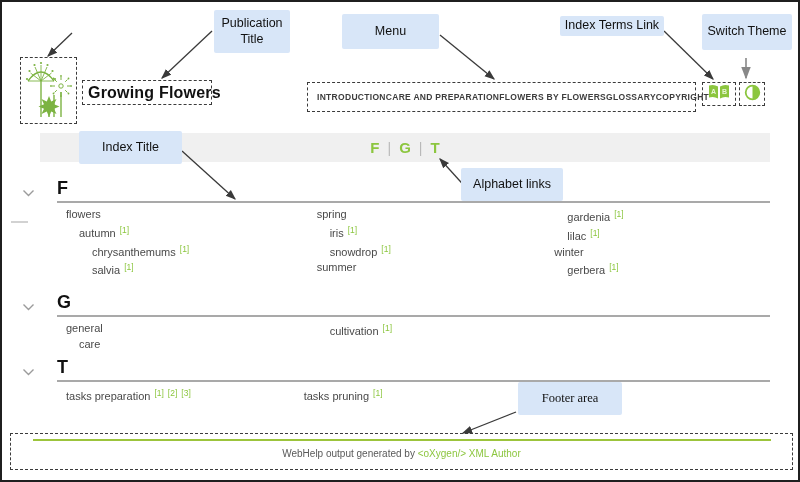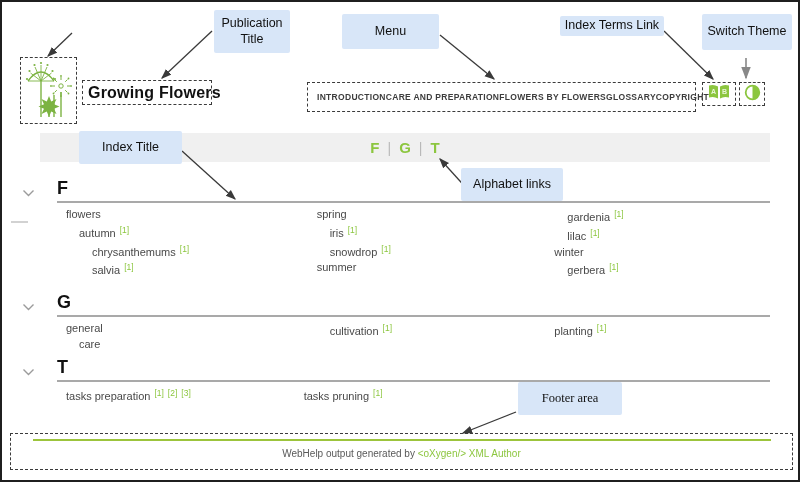--- a/index.html
+++ b/index.html
@@ -181,23 +181,20 @@
           </svg></span>
         <div class="section-heading">G</div>
         <div class="section-rule"></div>
         <div class="section-grid">
           <div class="index-column">
             <div class="index-item depth-0"><span>general</span></div>
             <div class="index-item depth-1"><span>care</span></div>
           </div>
           <div class="index-column">
             <div class="index-item depth-2"><span>cultivation</span><span class="ref-link">[1]</span></div>
-          </div>
-          <div class="index-column">
-            <div class="index-item depth-1"><span>planting</span><span class="ref-link">[1]</span></div>
           </div>
         </div>
       </section>
       <section class="index-section">
         <span class="section-chevron"><svg width="13" height="9" viewBox="0 0 13 9">
             <polyline points="1.5,1.5 6.5,6.5 11.5,1.5" fill="none" stroke="#9b9b9b" stroke-width="1.4"></polyline>
           </svg></span>
         <div class="section-heading">T</div>
         <div class="section-rule"></div>
         <div class="section-grid">

